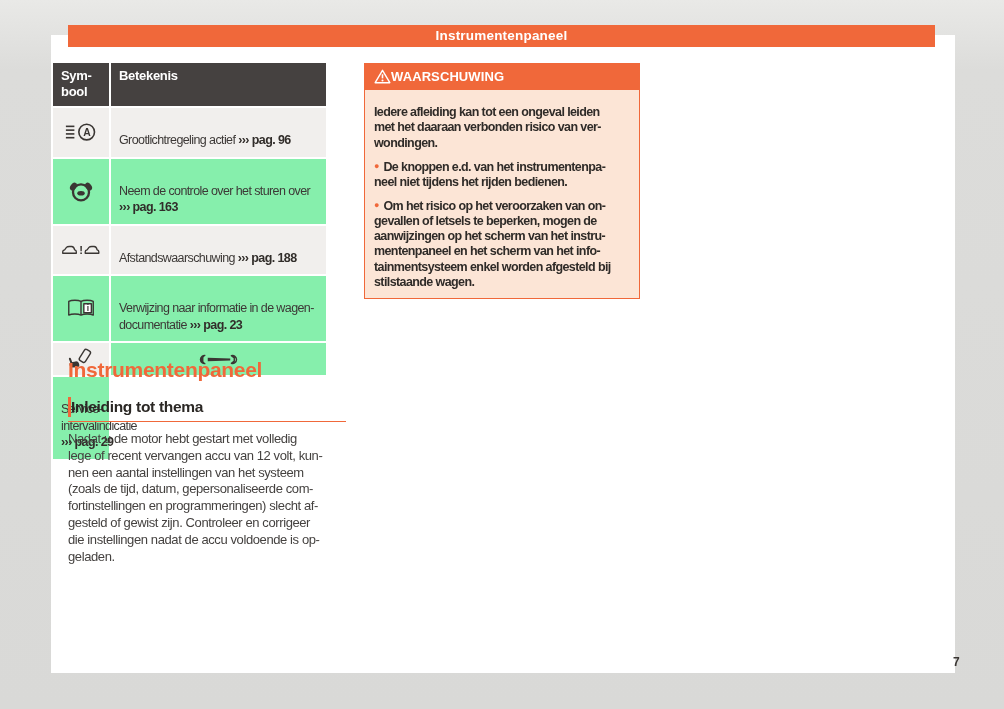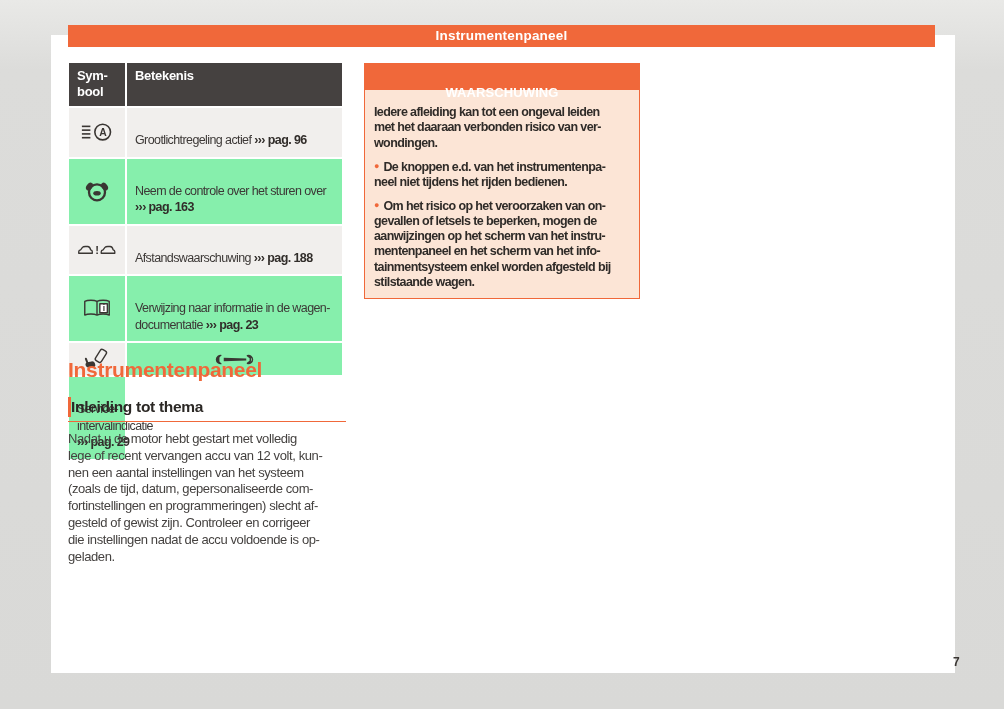--- a/index.html
+++ b/index.html
@@ -15,41 +15,41 @@
     background:#ffffff;
   }
   .top-bar {
     position:absolute; left:68px; top:25px; width:867px; height:22px;
     background:#f0683a; color:#ffffff;
     font-size:13.5px; font-weight:bold; line-height:22px; text-align:center;
     letter-spacing:0.2px;
   }
   
   .sym-table {
-    position:absolute; left:69px; top:63px; width:273px;
+    position:absolute; left:53px; top:63px; width:273px;
     display:grid; grid-template-columns:56px 215px; gap:2px;
     font-size:12.5px; letter-spacing:-0.6px; line-height:16.5px;
   }
   .th {
     background:#454140; color:#ffffff; font-weight:bold;
     padding:5px 8px 6px 8px; font-size:13px; letter-spacing:-0.3px; line-height:16px;
   }
   .cell-icon { display:flex; align-items:center; justify-content:center; padding:4px 2px; }
   .cell-text { padding:24px 8px 8px 8px; color:#3c3836; }
   .row-light { background:#f1efed; }
   .row-dark  { background:#86efac; }
   .ref { font-weight:bold; color:#312d2a; white-space:nowrap; }
   
   .warning {
     position:absolute; left:364px; top:63px; width:276px;
   }
   .warning-head {
     background:#f0683a; color:#ffffff; height:27px;
-    display:flex; align-items:center; gap:22px; padding:0 10px;
-    font-size:13px; font-weight:bold; letter-spacing:0.1px;flex-direction:column;
+    display:flex; align-items:center; gap:0; padding:0 10px;
+    font-size:13px; font-weight:bold; letter-spacing:0.1px;
   }
   .warning-body {
     background:#fce5d6; border:1px solid #f0683a; border-top:none;
     padding:7px 9px 8px 9px;
     font-size:12.5px; font-weight:bold; letter-spacing:-0.6px; line-height:15.3px;
     color:#2f2b28;
   }
   .warning-body p { margin:8px 0 7px 0; }
   .warning-body p:last-child { margin-bottom:0; }
   .dot { color:#f0683a; font-size:9px; vertical-align:1.5px; margin-right:4px; letter-spacing:0; }

